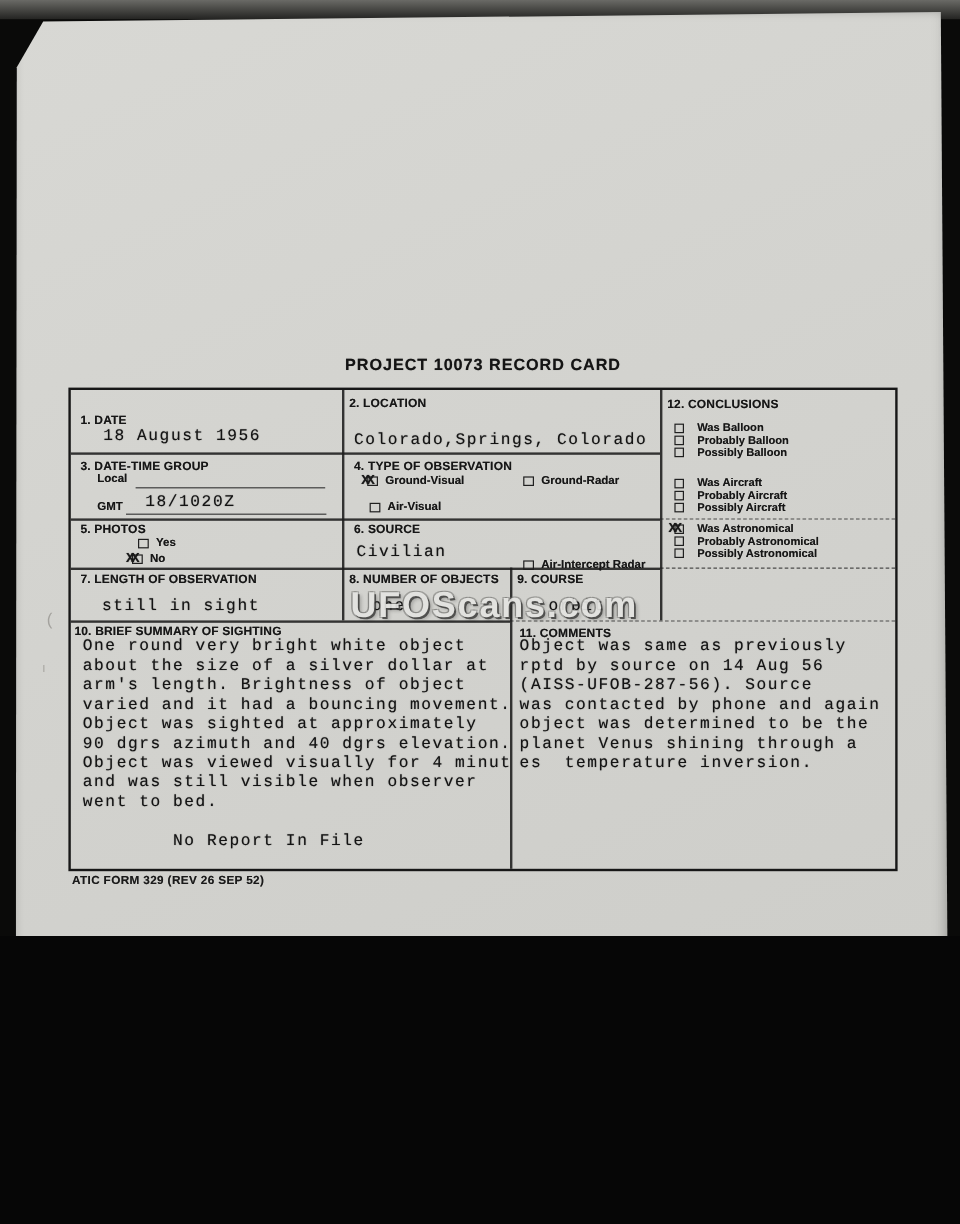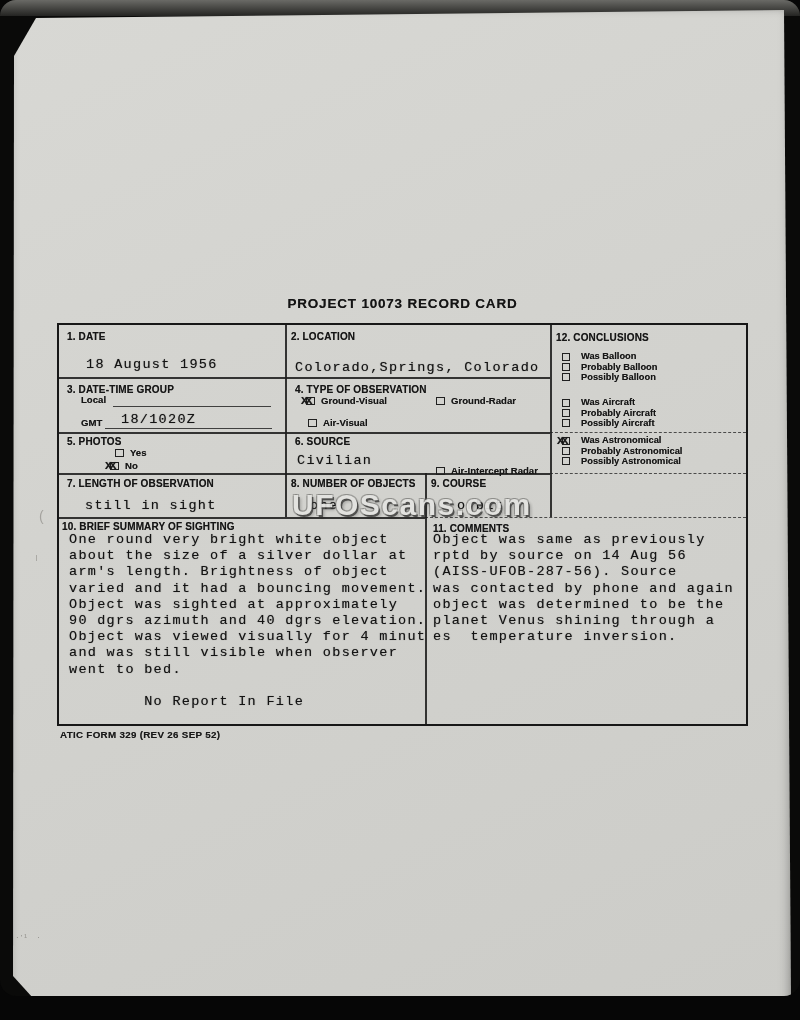--- a/index.html
+++ b/index.html
@@ -1,17 +1,17 @@
 <!DOCTYPE html>
 <html><head>
 <meta charset="utf-8">
 <style>
   html,body{margin:0;padding:0;background:#060606;}
-  .scan{position:relative;width:800px;height:996px;overflow:hidden;background:#0a0a09;
-        font-family:"Liberation Sans",sans-serif;border-radius:16px;}
+  .scan{position:relative;width:800px;height:780px;overflow:hidden;background:#0a0a09;
+        font-family:"Liberation Sans",sans-serif;}
   .top-band{position:absolute;left:0;top:0;width:800px;height:16px;
             background:linear-gradient(180deg,#6a6a66 0%,#4a4a47 45%,#242422 100%);}
   .bottom-band{position:absolute;left:30px;top:1006px;width:740px;height:9px;background:#3d3d3a;opacity:.8;}
   .paper{position:absolute;left:10px;top:6px;width:782px;height:1006px;
          background:linear-gradient(155deg,#d8d8d4 0%,#d3d3cf 40%,#ccccc8 100%);
          clip-path:polygon(26px 12px,774px 4px,781px 992px,32px 1002px,3px 970px,4px 50px);
          box-shadow:inset -8px 0 12px -6px rgba(0,0,0,.35), inset 6px 0 10px -6px rgba(0,0,0,.30),
                     inset 0 8px 10px -6px rgba(0,0,0,.28);}
   .content{position:absolute;inset:0;color:#1b1b1b;}
 
@@ -90,21 +90,21 @@
       <div class="hline" style="top:107px;left:0;width:491px;"></div>
       <div class="hline" style="top:148px;left:0;width:491px;"></div>
       <div class="hline" style="top:192px;left:0;width:366px;"></div>
       <div class="dline" style="top:192px;left:366px;width:321px;"></div>
       <div class="dline" style="top:107px;left:491px;width:196px;"></div>
       <div class="dline" style="top:148px;left:491px;width:196px;"></div>
       <div class="vline" style="left:226px;top:0;height:192px;"></div>
       <div class="vline" style="left:491px;top:0;height:192px;"></div>
       <div class="vline" style="left:366px;top:148px;height:251px;"></div>
 
-      <div class="flabel" style="left:8px;top:6px;">1. DATE</div>
+      <div class="flabel" style="left:8px;top:20px;">1. DATE</div>
       <div class="typed" style="left:27px;top:32px;">18 August 1956</div>
 
       <div class="flabel" style="left:232px;top:6px;">2. LOCATION</div>
       <div class="typed" style="left:236px;top:35px;">Colorado,Springs, Colorado</div>
 
       <div class="flabel" style="left:8px;top:59px;">3. DATE-TIME GROUP</div>
       <div class="slabel" style="position:absolute;left:22px;top:69px;">Local</div>
       <div class="uline" style="left:54px;top:81px;width:158px;"></div>
       <div class="slabel" style="position:absolute;left:22px;top:92px;text-align:center;">GMT</div>
       <div class="typed" style="left:62px;top:87px;">18/1020Z</div>

